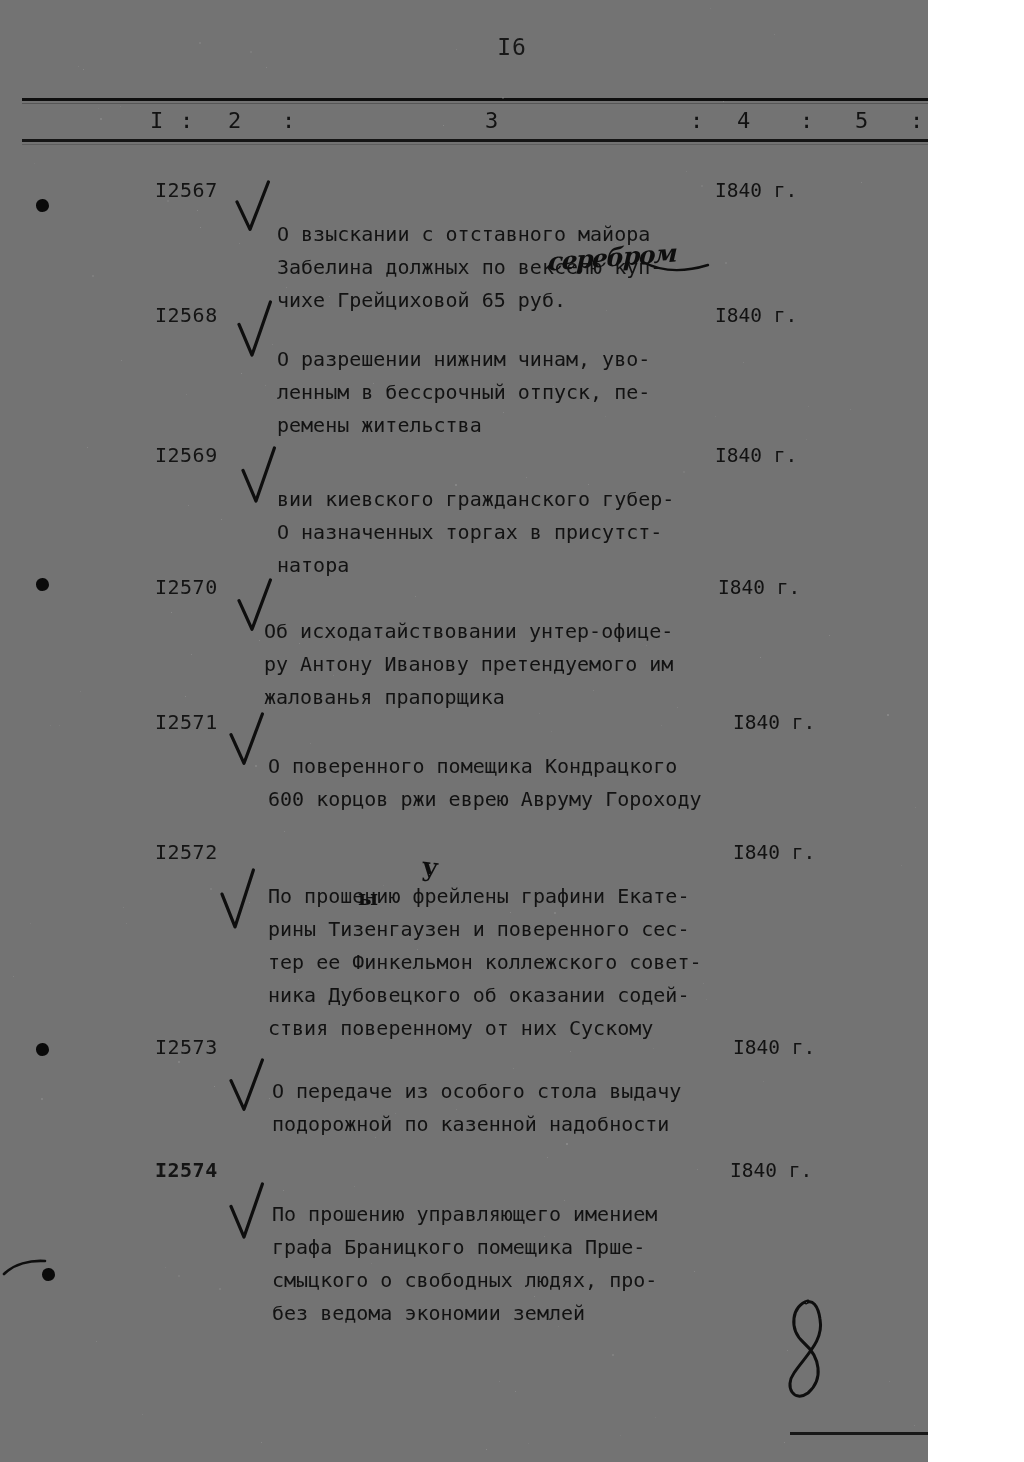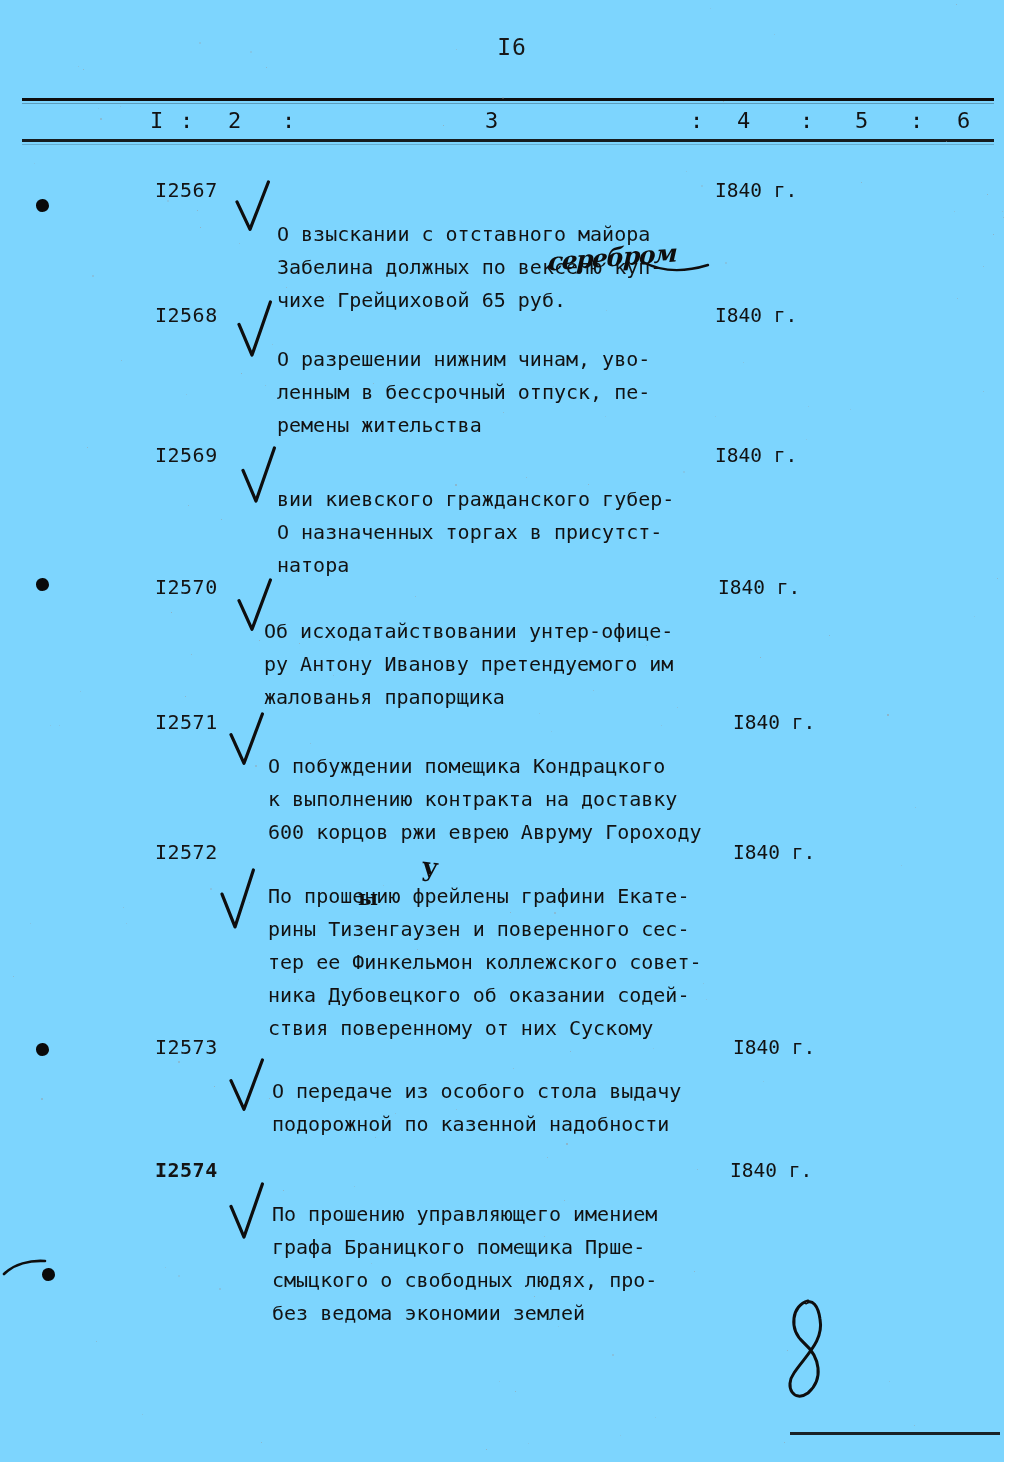--- a/index.html
+++ b/index.html
@@ -2,23 +2,23 @@
 <html><head>
 <meta charset="utf-8">
 <style>
   html, body {
     margin: 0;
     padding: 0;
     background: #ffffff;
   }
   .page {
     position: relative;
-    width: 1004px;
+    width: 928px;
     height: 1462px;
-    background: #7dd3fc;
+    background: #737373;
     overflow: hidden;
     font-family: "DejaVu Sans Mono", "Liberation Mono", monospace;
     color: #151515;
     filter: contrast(1.02);
   }
 
   
   .page-number {
     position: absolute;
     top: 34px;
@@ -192,21 +192,21 @@
         <div class="entry-body" style="left: 264px; top: 571px;"><div>Об исходатайствовании унтер-офице-</div><div>ру Антону Иванову претендуемого им</div><div>жалованья прапорщика</div></div>
         <div class="entry-date" style="left: 718px; top: 571px;">I840 г.</div>
         <div class="tick" style="left: 236px; top: 578px;">
           <svg width="40" height="54" viewBox="0 0 40 54">
             <path d="M3 22.68 L16 51.3 L34.4 2" stroke="#101010" stroke-width="3.2" fill="none" stroke-linecap="round" stroke-linejoin="round"></path>
           </svg>
         </div>
       </div>
       <div class="entry">
         <div class="entry-number" style="left: 155px; top: 710px;">I2571</div>
-        <div class="entry-body" style="left: 268px; top: 706px;"><div>О побуждении помещика Кондрацкого</div><div>к выполнению контракта на доставку</div><div>600 корцов ржи еврею Авруму Гороходу</div></div>
+        <div class="entry-body" style="left: 268px; top: 706px;"><div>О поверенного помещика Кондрацкого</div><div>600 корцов ржи еврею Авруму Гороходу</div></div>
         <div class="entry-date" style="left: 733px; top: 706px;">I840 г.</div>
         <div class="tick" style="left: 228px; top: 712px;">
           <svg width="40" height="54" viewBox="0 0 40 54">
             <path d="M3 22.68 L16 51.3 L34.4 2" stroke="#101010" stroke-width="3.2" fill="none" stroke-linecap="round" stroke-linejoin="round"></path>
           </svg>
         </div>
       </div>
       <div class="entry">
         <div class="entry-number" style="left: 155px; top: 840px;">I2572</div>
         <div class="entry-body" style="left: 268px; top: 836px;"><div>По прошению фрейлены графини Екате-</div><div>рины Тизенгаузен и поверенного сес-</div><div>тер ее Финкельмон коллежского совет-</div><div>ника Дубовецкого об оказании содей-</div><div>ствия поверенному от них Сускому</div></div>

